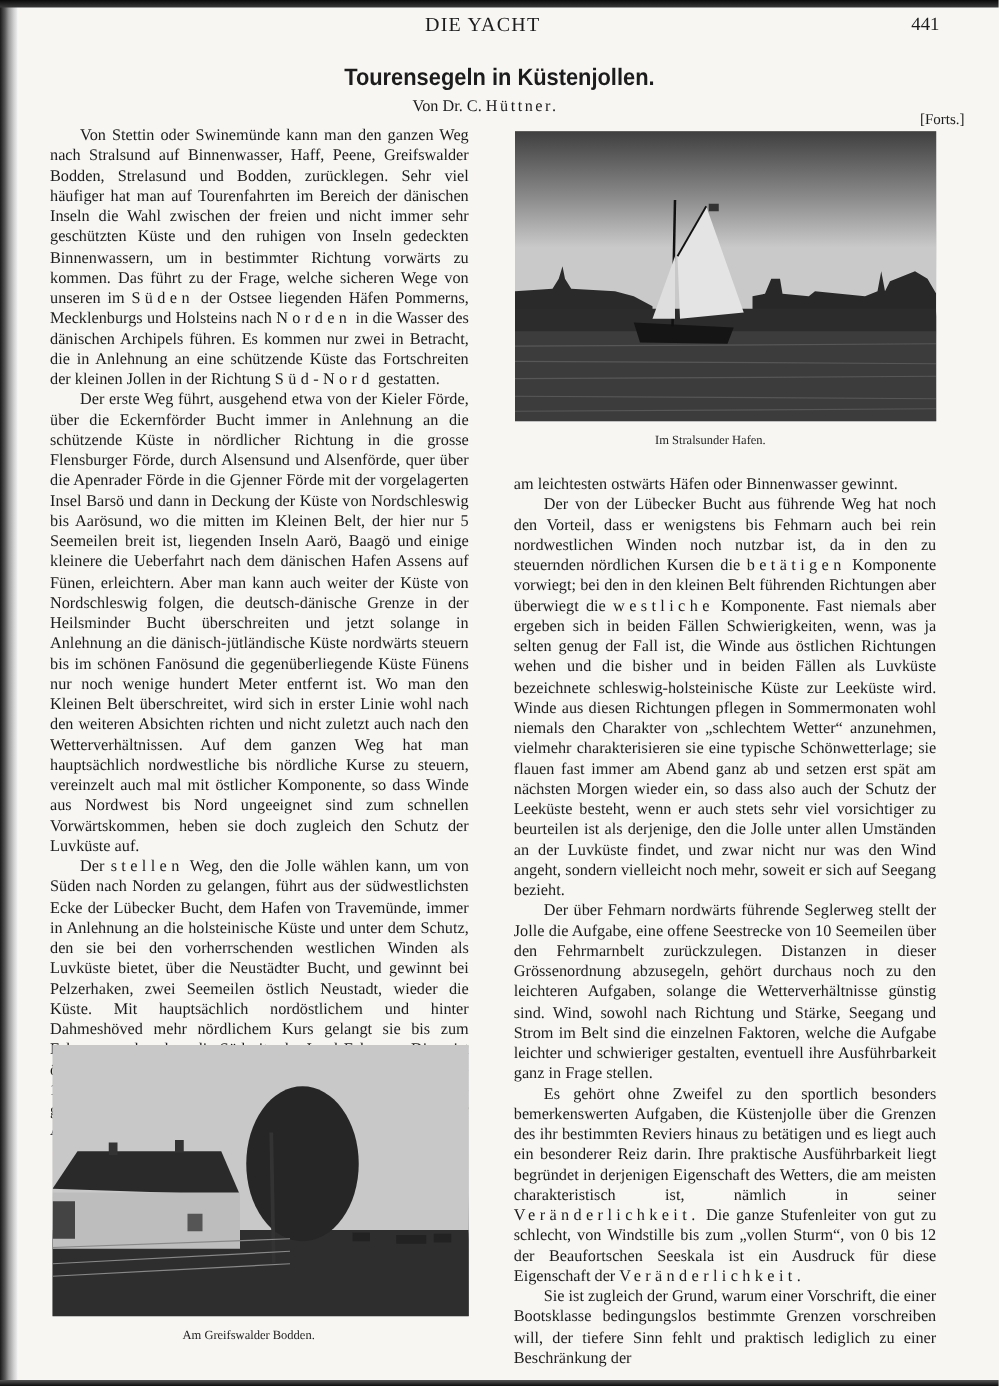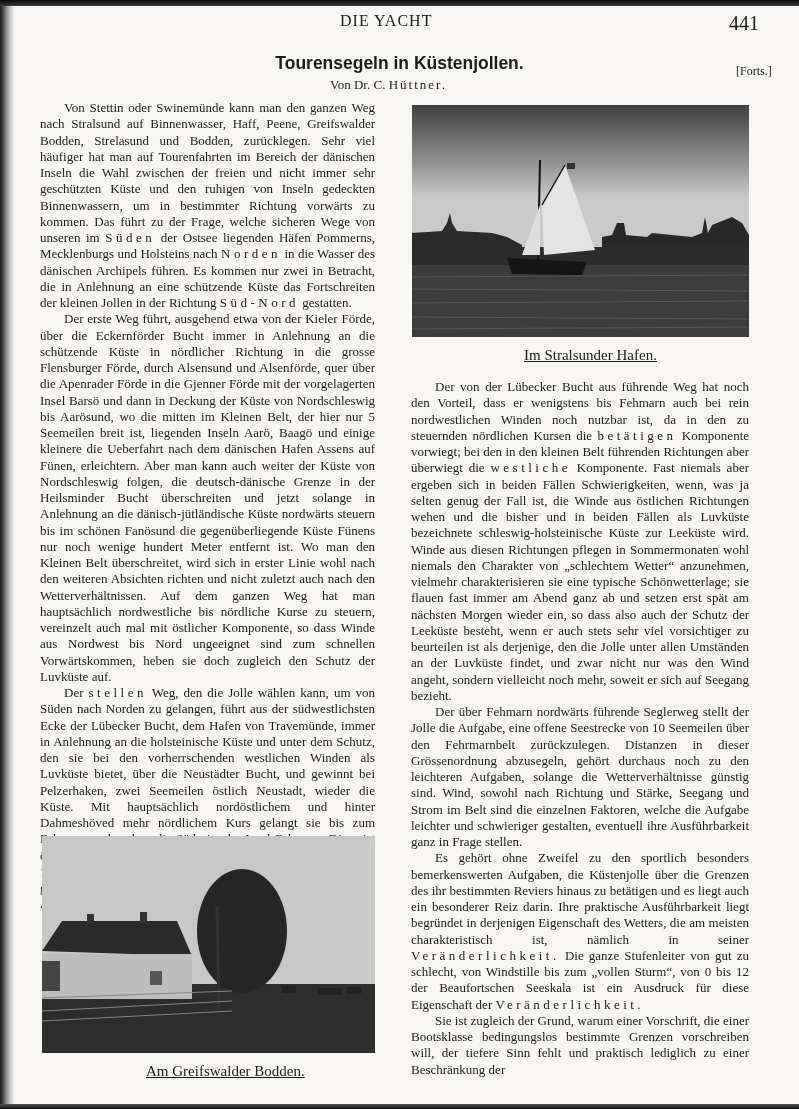--- a/index.html
+++ b/index.html
@@ -8,41 +8,41 @@
     background: #f7f6f3;
     font-family: "Liberation Serif", "DejaVu Serif", serif;
     color: #1c1c1c;
   }
   .top-edge { position: absolute; left: 0; top: 0; width: 799px; height: 6px; background: linear-gradient(#0a0a0a, #3a3a3a); }
   .bottom-edge { position: absolute; left: 0; bottom: 0; width: 799px; height: 5px; background: linear-gradient(#555, #0a0a0a); }
   .spine { position: absolute; left: 0; top: 0; width: 14px; height: 1109px;
     background: linear-gradient(90deg, #1a1a1a 0px, #5a5a5a 4px, #9a9a9a 7px, #cfcfcf 11px, #efefef 14px); }
   .running-head { position: absolute; top: 12px; left: 0; width: 687px; height: 20px; }
   .journal { position: absolute; left: 340px; top: 0; font-size: 16px; letter-spacing: 1px; }
-  .pageno { position: absolute; left: 729px; top: 0; font-size: 20px; }
+  .pageno { position: absolute; left: 729px; top: 0; font-size: 15px; }
   .title { position: absolute; top: 52px; left: 0; width: 799px; text-align: center;
     font-family: "Liberation Sans", "DejaVu Sans", sans-serif; font-weight: bold; font-size: 19px;
     transform: scaleX(0.92); }
   .byline { position: absolute; top: 77px; left: 330px; font-size: 13px; }
   .byline .spaced { letter-spacing: 2px; }
-  .forts { position: absolute; top: 64px; left: 716px; font-size: 12px; padding-left: 20px; }
+  .forts { position: absolute; top: 88px; left: 716px; font-size: 12px; padding-left: 20px; }
 
   .col { position: absolute; font-size: 13px; line-height: 16.25px; text-align: justify; }
   .col p { margin: 0; text-indent: 24px; }
   .col p.cont { text-indent: 0; }
   .col-left { left: 40px; top: 100px; width: 335px; }
   .col-right { left: 411px; top: 379px; width: 338px; }
   .sp { letter-spacing: 3.5px; }
 
   .photo { position: absolute; overflow: hidden; }
   .photo-boat { left: 412px; top: 105px; width: 337px; height: 232px;
     background: linear-gradient(180deg, #4b4b4b 0%, #7a7a7a 25%, #b9b9b9 48%, #d0d0d0 62%, #2e2e2e 64%, #262626 70%, #3a3a3a 72%, #4a4a4a 85%, #2a2a2a 100%); }
   .photo-house { left: 42px; top: 836px; width: 333px; height: 217px;
     background: linear-gradient(180deg, #cfcfcf 0%, #c4c4c4 55%, #8a8a8a 68%, #3e3e3e 72%, #2a2a2a 100%); }
-  .caption { position: absolute; font-size: 15px; text-decoration: underline; }
+  .caption { position: absolute; font-size: 10px; }
   .cap-boat { left: 524px; top: 347px; }
   .cap-house { left: 146px; top: 1063px; }
 </style>
 </head>
 <body>
 
 <div class="spine"></div>
 <div class="top-edge"></div>
 <div class="bottom-edge"></div>
 
@@ -104,20 +104,21 @@
     <line x1="128" y1="55" x2="126" y2="156" stroke="#111" stroke-width="2"></line>
     <path d="M128 100 L110 150 L128 150 Z" fill="#dedede"></path>
     <path d="M130 100 L153 60 L183 145 L132 150 Z" fill="#e4e4e4"></path>
     <line x1="130" y1="100" x2="153" y2="60" stroke="#111" stroke-width="1.5"></line>
     <rect x="155" y="58" width="8" height="6" fill="#333"></rect>
   </svg>
 </div>
 <div class="caption cap-boat">Im Stralsunder Hafen.</div>
 
 <div class="col col-right">
+  <p class="cont">am leichtesten ostwärts Häfen oder Binnenwasser gewinnt.</p>
   <p>
     <span>Der von der Lübecker Bucht aus führende Weg hat noch den Vorteil, dass er wenigstens bis Fehmarn auch bei rein nordwestlichen Winden noch nutzbar ist, da in den zu steuernden nördlichen Kursen die</span>
     <span class="sp">betätigen</span>
     <span>Komponente vorwiegt; bei den in den kleinen Belt führenden Richtungen aber überwiegt die</span>
     <span class="sp">westliche</span>
     <span>Komponente. Fast niemals aber ergeben sich in beiden Fällen Schwierigkeiten, wenn, was ja selten genug der Fall ist, die Winde aus östlichen Richtungen wehen und die bisher und in beiden Fällen als Luvküste bezeichnete schleswig-holsteinische Küste zur Leeküste wird. Winde aus diesen Richtungen pflegen in Sommermonaten wohl niemals den Charakter von „schlechtem Wetter“ anzunehmen, vielmehr charakterisieren sie eine typische Schönwetterlage; sie flauen fast immer am Abend ganz ab und setzen erst spät am nächsten Morgen wieder ein, so dass also auch der Schutz der Leeküste besteht, wenn er auch stets sehr viel vorsichtiger zu beurteilen ist als derjenige, den die Jolle unter allen Umständen an der Luvküste findet, und zwar nicht nur was den Wind angeht, sondern vielleicht noch mehr, soweit er sich auf Seegang bezieht.</span>
   </p>
   <p>Der über Fehmarn nordwärts führende Seglerweg stellt der Jolle die Aufgabe, eine offene Seestrecke von 10 Seemeilen über den Fehrmarnbelt zurückzulegen. Distanzen in dieser Grössenordnung abzusegeln, gehört durchaus noch zu den leichteren Aufgaben, solange die Wetterverhältnisse günstig sind. Wind, sowohl nach Richtung und Stärke, Seegang und Strom im Belt sind die einzelnen Faktoren, welche die Aufgabe leichter und schwieriger gestalten, eventuell ihre Ausführbarkeit ganz in Frage stellen.</p>
   <p>
     <span>Es gehört ohne Zweifel zu den sportlich besonders bemerkenswerten Aufgaben, die Küstenjolle über die Grenzen des ihr bestimmten Reviers hinaus zu betätigen und es liegt auch ein besonderer Reiz darin. Ihre praktische Ausführbarkeit liegt begründet in derjenigen Eigenschaft des Wetters, die am meisten charakteristisch ist, nämlich in seiner</span>

